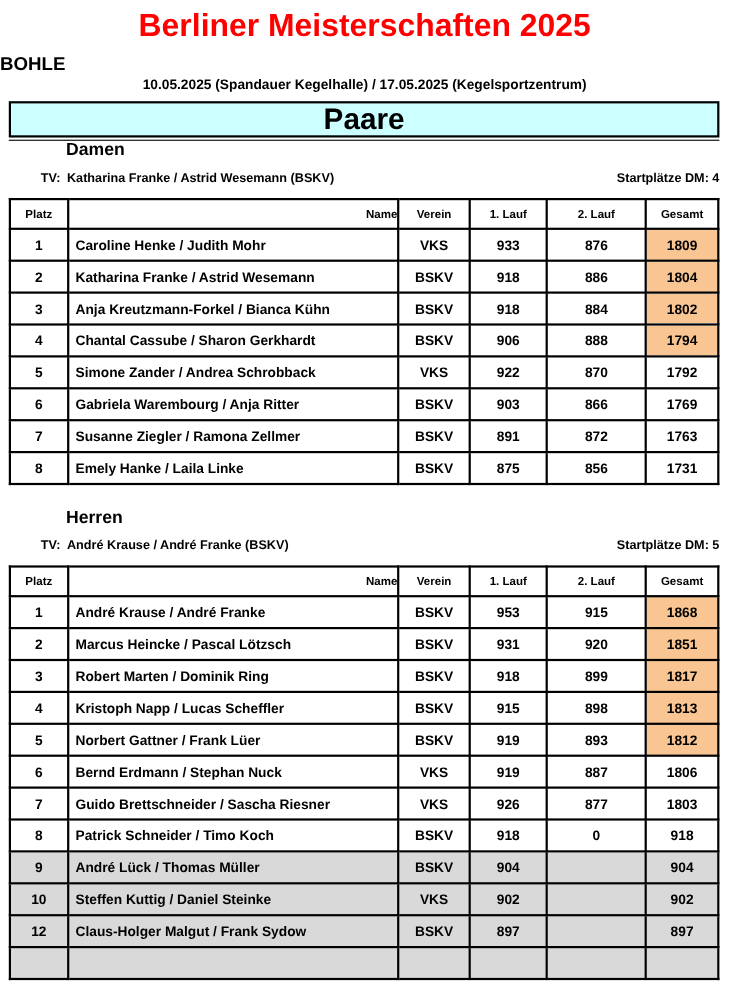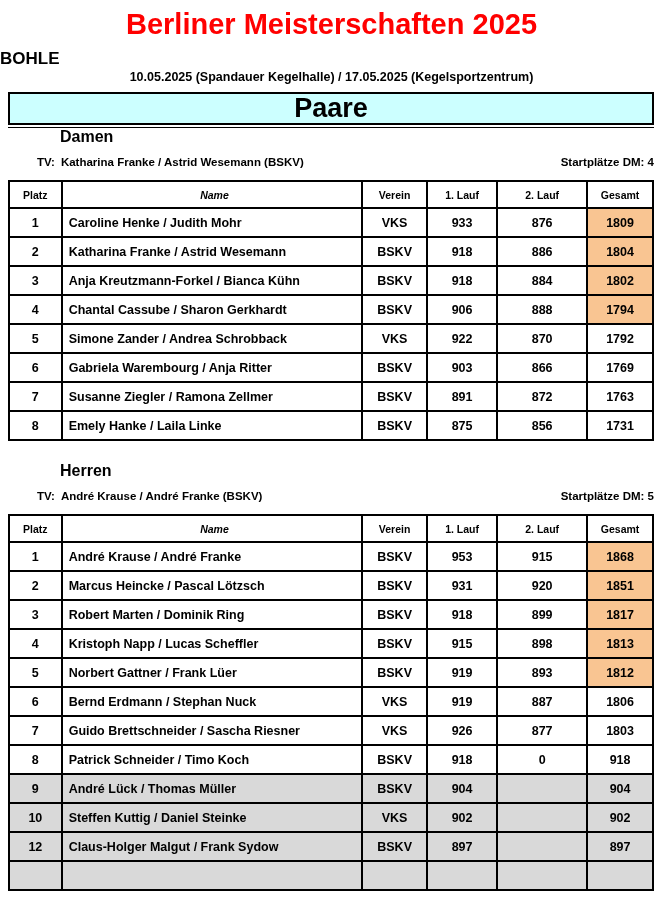--- a/index.html
+++ b/index.html
@@ -75,21 +75,21 @@
     overflow: hidden;
     white-space: nowrap;
   }
   table.results thead tr { height: 27px; }
   table.results tbody tr { height: 29px; }
   table.results th {
     font-size: 10.5px;
     text-align: center;
     font-weight: bold;
   }
-  table.results th.col-name { text-align: center; padding-left: 5px; font-style: italic; }
+  table.results th.col-name { text-align: right; padding-left: 5px; }
   table.results td {
     font-size: 12.5px;
     text-align: center;
   }
   table.results td.cell-name { text-align: left; padding-left: 6px; }
   .col-platz  { width: 48px; }
   .col-name   { width: 274px; }
   .col-verein { width: 59px; }
   .col-lauf1  { width: 64px; }
   .col-lauf2  { width: 82px; }

